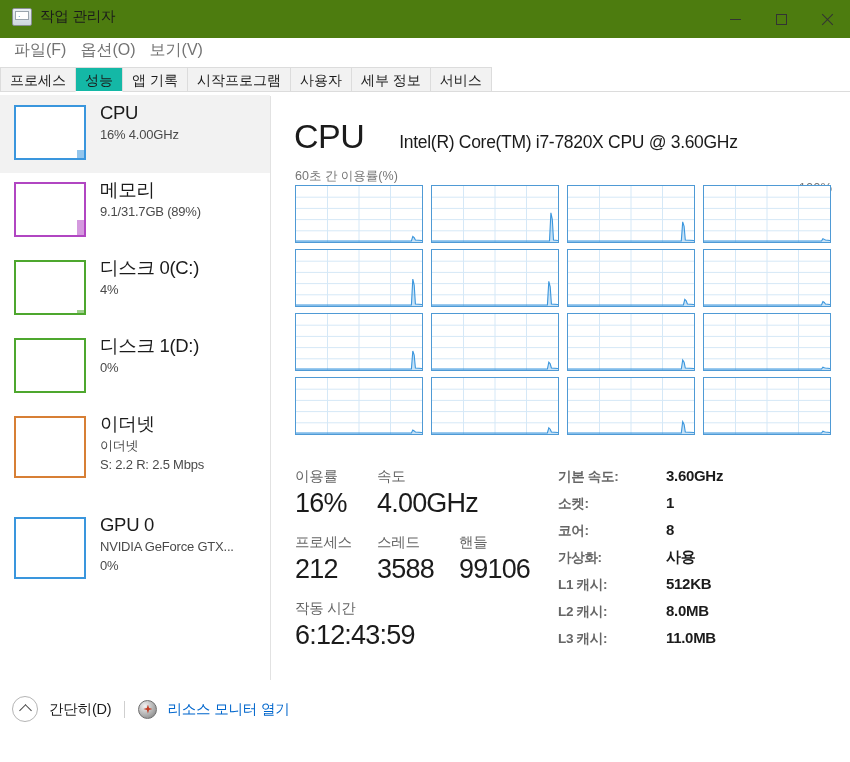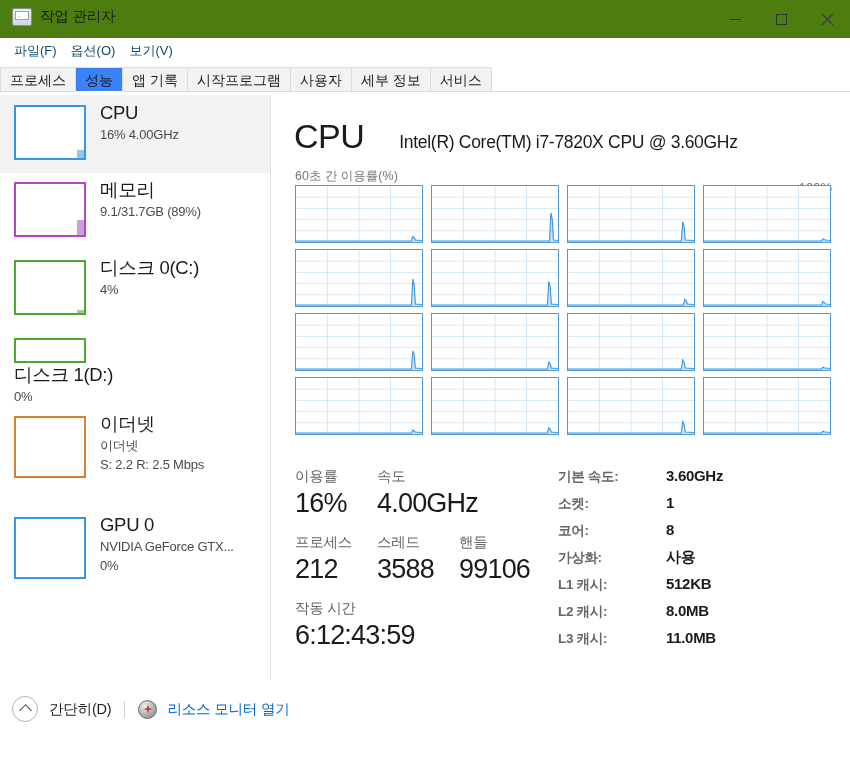--- a/index.html
+++ b/index.html
@@ -43,34 +43,34 @@
   .glyph-max { width:11px; height:11px; border:1px solid #333; }
   .glyph-close { position:relative; width:13px; height:13px; }
   .glyph-close::before,.glyph-close::after{
     content:""; position:absolute; left:-1px; top:6px; width:15px; height:1px; background:#333;
   }
   .glyph-close::before{ transform:rotate(45deg); }
   .glyph-close::after{ transform:rotate(-45deg); }
 
   
   .menubar { position:absolute; left:0; top:38px; width:850px; height:25px; display:flex; align-items:center; padding-left:7px; }
-  .menu-item { font-size:13px; color:#0c4a6e; padding:2px 7px; cursor:default; }
+  .menu-item { font-size:16px; color:#737373; padding:2px 7px; cursor:default; }
 
   
   .tabstrip {
     position:absolute; left:0; top:66px; width:850px; height:26px;
     display:flex; align-items:flex-end;
   }
   .tab {
     font-size:14px; color:#1b1b1b;
     padding:3px 9px 4px 9px; height:25px; line-height:18px;
     background:#f2f2f2; border:1px solid #dcdcdc; border-bottom:1px solid #dcdcdc;
     margin-right:-1px; white-space:nowrap;
   }
-  .tab.active { background:#3b82f6; border-bottom-color:#ffffff; position:relative; z-index:2; }
+  .tab.active { background:#14b8a6; border-bottom-color:#ffffff; position:relative; z-index:2; }
   .tabline { position:absolute; left:0; top:91px; width:850px; height:1px; background:#dcdcdc; }
 
   
   .sidebar {
     position:absolute; left:0; top:95px; width:270px; height:608px;
     background:#fff; overflow:hidden;
   }
   .side-item {
     position:absolute; left:0; width:270px; height:78px;
     display:flex; align-items:flex-start; padding-top:6px;
@@ -198,21 +198,21 @@
       </div>
       <div class="side-item" style="top: 155px;">
         <div class="thumb" style="width: 72px; height: 55px; border: 2px solid rgb(78, 167, 46);">
           <div class="fill" style="width: 7px; height: 3px; background: rgb(78, 167, 46); opacity: 0.55;"></div>
         </div>
         <div class="side-text">
           <div class="side-title">디스크 0(C:)</div>
           <div class="side-sub">4%</div>
         </div>
       </div>
-      <div class="side-item" style="top: 233px; flex-direction: column;">
+      <div class="side-item" style="top: 233px;">
         <div class="thumb" style="width: 72px; height: 55px; border: 2px solid rgb(78, 167, 46);"></div>
         <div class="side-text">
           <div class="side-title">디스크 1(D:)</div>
           <div class="side-sub">0%</div>
         </div>
       </div>
       <div class="side-item" style="top: 311px; height: 96px;">
         <div class="thumb" style="width: 72px; height: 62px; border: 2px solid rgb(215, 127, 53);"></div>
         <div class="side-text">
           <div class="side-title">이더넷</div>

